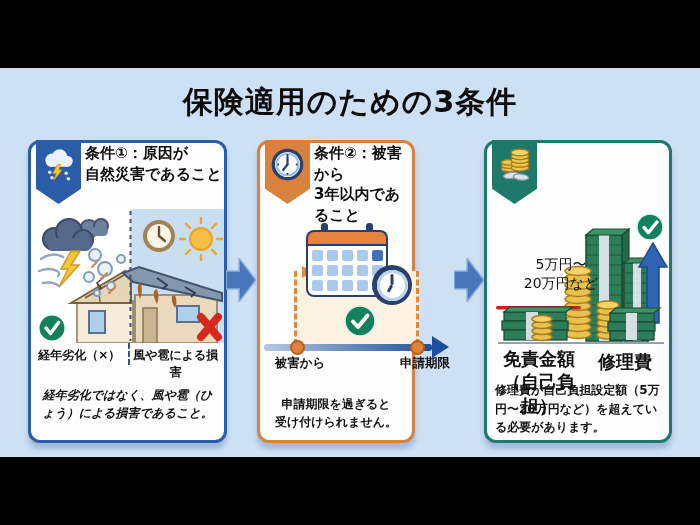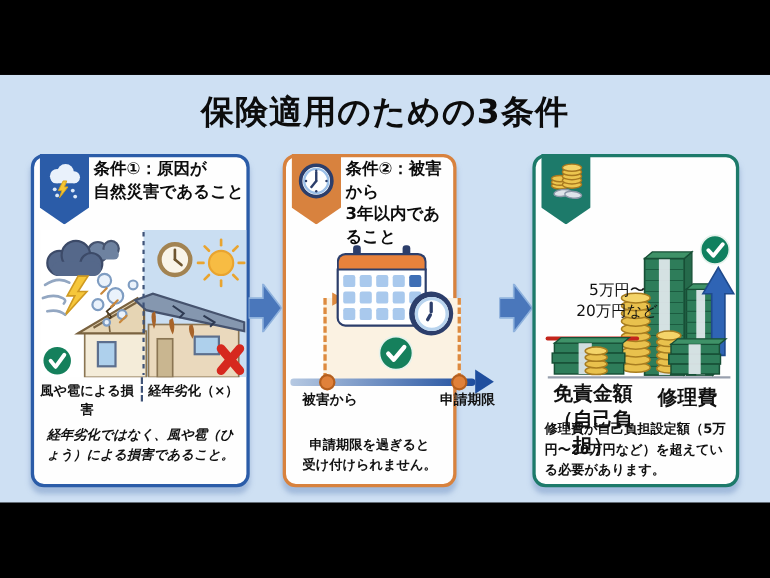--- a/index.html
+++ b/index.html
@@ -181,22 +181,22 @@
         <polyline points="9,119 13.5,124.5 21.5,113.5" fill="none" stroke="#fff" stroke-width="3.5" stroke-linecap="round" stroke-linejoin="round"></polyline>
       </g>
       <g stroke="#d6281e" stroke-width="8" stroke-linecap="round">
         <line x1="164" y1="108" x2="181" y2="128"></line>
           <line x1="181" y1="108" x2="164" y2="128"></line>
       </g>
     </svg>
 
     <div class="label-divider"></div>
     <div class="labelrow1">
+      <span>経年劣化（×）</span>
       <span>風や雹による損害</span>
-      <span>経年劣化（×）</span>
     </div>
     <div class="caption cap1">経年劣化ではなく、風や雹（ひょう）による損害であること。</div>
   </div>
 
   <svg class="flow-arrow fa1" viewBox="0 0 30 44">
     <polygon points="0,13 13,13 13,0 30,22 13,44 13,31 0,31" fill="#4a77bb" stroke="#8fb2dd" stroke-width="1.5"></polygon>
   </svg>
 
   <div class="panel p2">
     <div class="ribbon" style="background:#d8823e">

